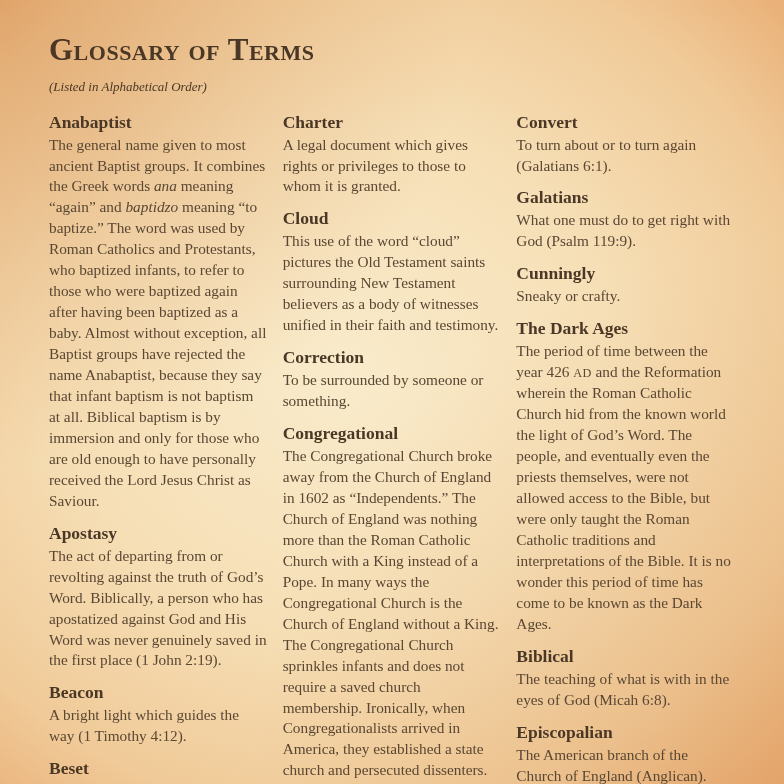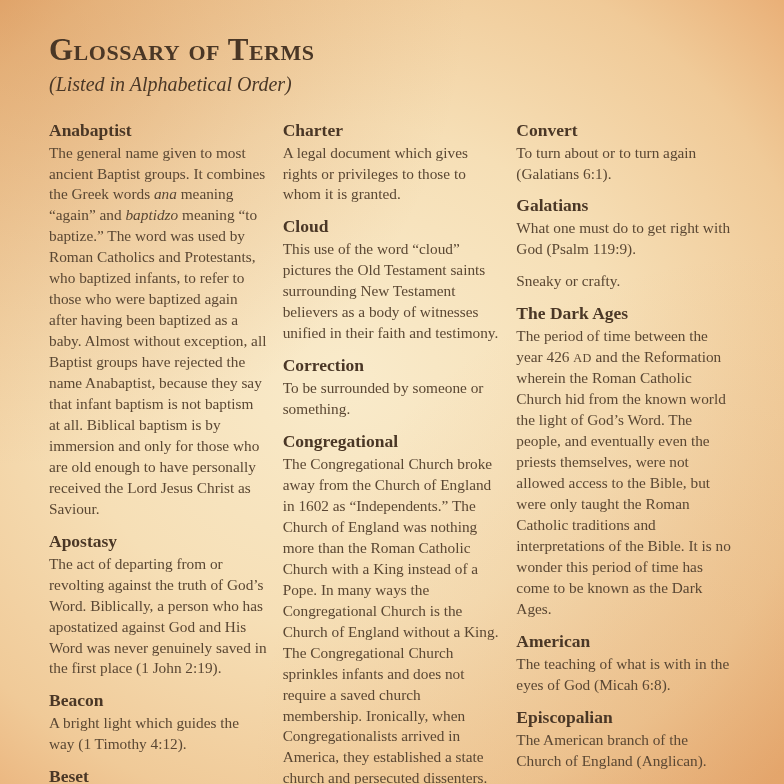--- a/index.html
+++ b/index.html
@@ -27,36 +27,36 @@
     margin: 0;
     font-variant: small-caps;
     font-weight: bold;
     font-size: 31px;
     letter-spacing: 0.5px;
     color: var(--heading, #4e3b2a);
     line-height: 1.05;
   }
   .subtitle {
     font-style: italic;
-    font-size: 20px;
+    font-size: 13px;
     color: var(--heading, #4e3b2a);
-    margin-top: 6px;
+    margin-top: 12px;
   }
   .columns {
     display: flex;
     gap: 15px;
     margin-top: 17px;
   }
   .column {
     flex: 1 1 0;
     min-width: 0;
   }
   .entry { margin: 0 0 11px 0; }
   .term {
-    margin: 7px 0 2px 0;
+    margin: 0 0 2px 0;
     font-size: 17.5px;
     font-weight: bold;
     color: var(--heading, #4a3726);
     line-height: 1.2;
   }
   .definition {
     margin: 0;
     font-size: 15.3px;
     line-height: 1.37;
     color: var(--text, #5a4733);
@@ -110,28 +110,29 @@
       <div class="column">
         <div class="entry">
           <h2 class="term">Convert</h2>
           <p class="definition"><span>To turn about or to turn again (Galatians 6:1).</span></p>
         </div>
         <div class="entry">
           <h2 class="term">Galatians</h2>
           <p class="definition"><span>What one must do to get right with God (Psalm 119:9).</span></p>
         </div>
         <div class="entry">
+          <h2 class="term">Cunningly</h2>
           <p class="definition"><span>Sneaky or crafty.</span></p>
         </div>
         <div class="entry">
           <h2 class="term">The Dark Ages</h2>
           <p class="definition"><span>The period of time between the year 426 </span><span class="smallcaps">AD</span><span> and the Reformation wherein the Roman Catholic Church hid from the known world the light of God’s Word. The people, and eventually even the priests themselves, were not allowed access to the Bible, but were only taught the Roman Catholic traditions and interpretations of the Bible. It is no wonder this period of time has come to be known as the Dark Ages.</span></p>
         </div>
         <div class="entry">
-          <h2 class="term">American</h2>
+          <h2 class="term">Biblical</h2>
           <p class="definition"><span>The teaching of what is with in the eyes of God (Micah 6:8).</span></p>
         </div>
         <div class="entry">
           <h2 class="term">Episcopalian</h2>
           <p class="definition"><span>The American branch of the Church of England (Anglican).</span></p>
         </div>
       </div>
     </div>
 </div>
 

